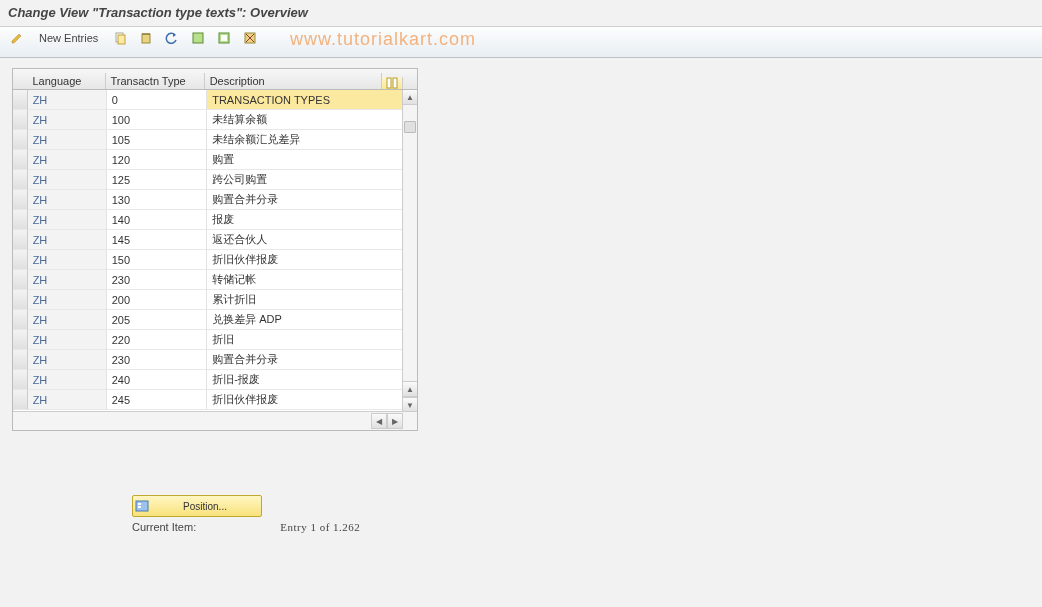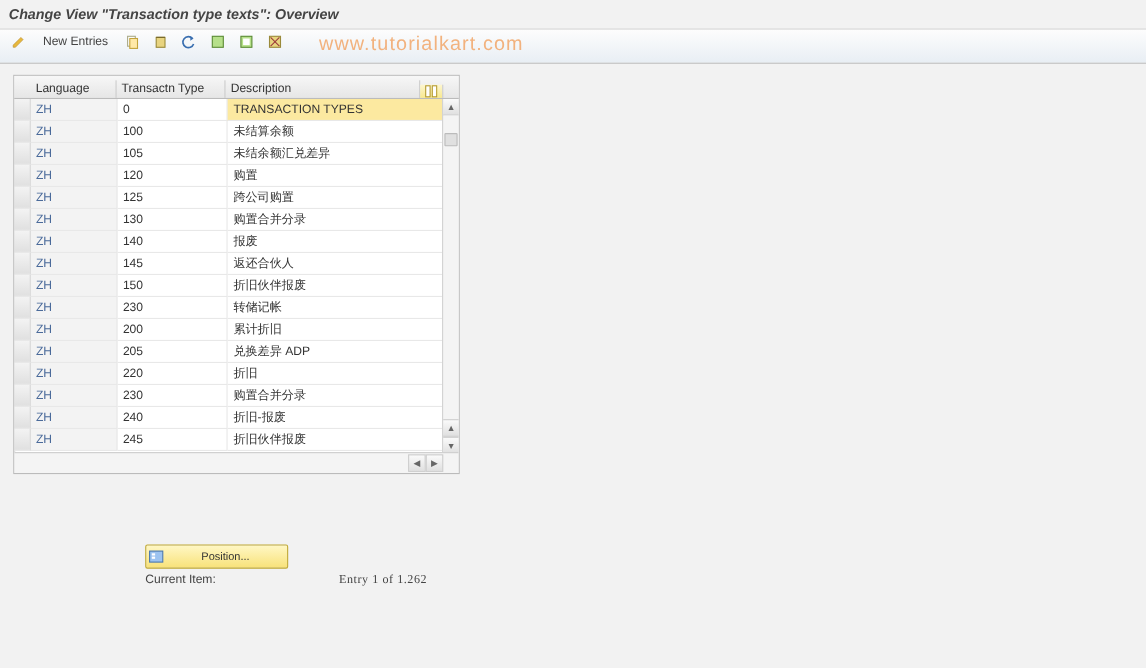--- a/index.html
+++ b/index.html
@@ -189,21 +189,21 @@
     justify-content:flex-start;
     margin-bottom:2px;
   }
   .pos-btn .ico {
     width:14px;height:14px;
     display:flex;align-items:center;justify-content:center;
   }
   .line2 {
     display:flex;
     align-items:flex-start;
-    gap: 112px;
+    gap: 84px;
     font-size:11px;
     color:#444;
     margin-top: 2px;
   }
   .entry-count {
     font-family: Liberation Serif, serif;
     letter-spacing: 0.5px;
   }
   svg { display:block; }
 </style>

